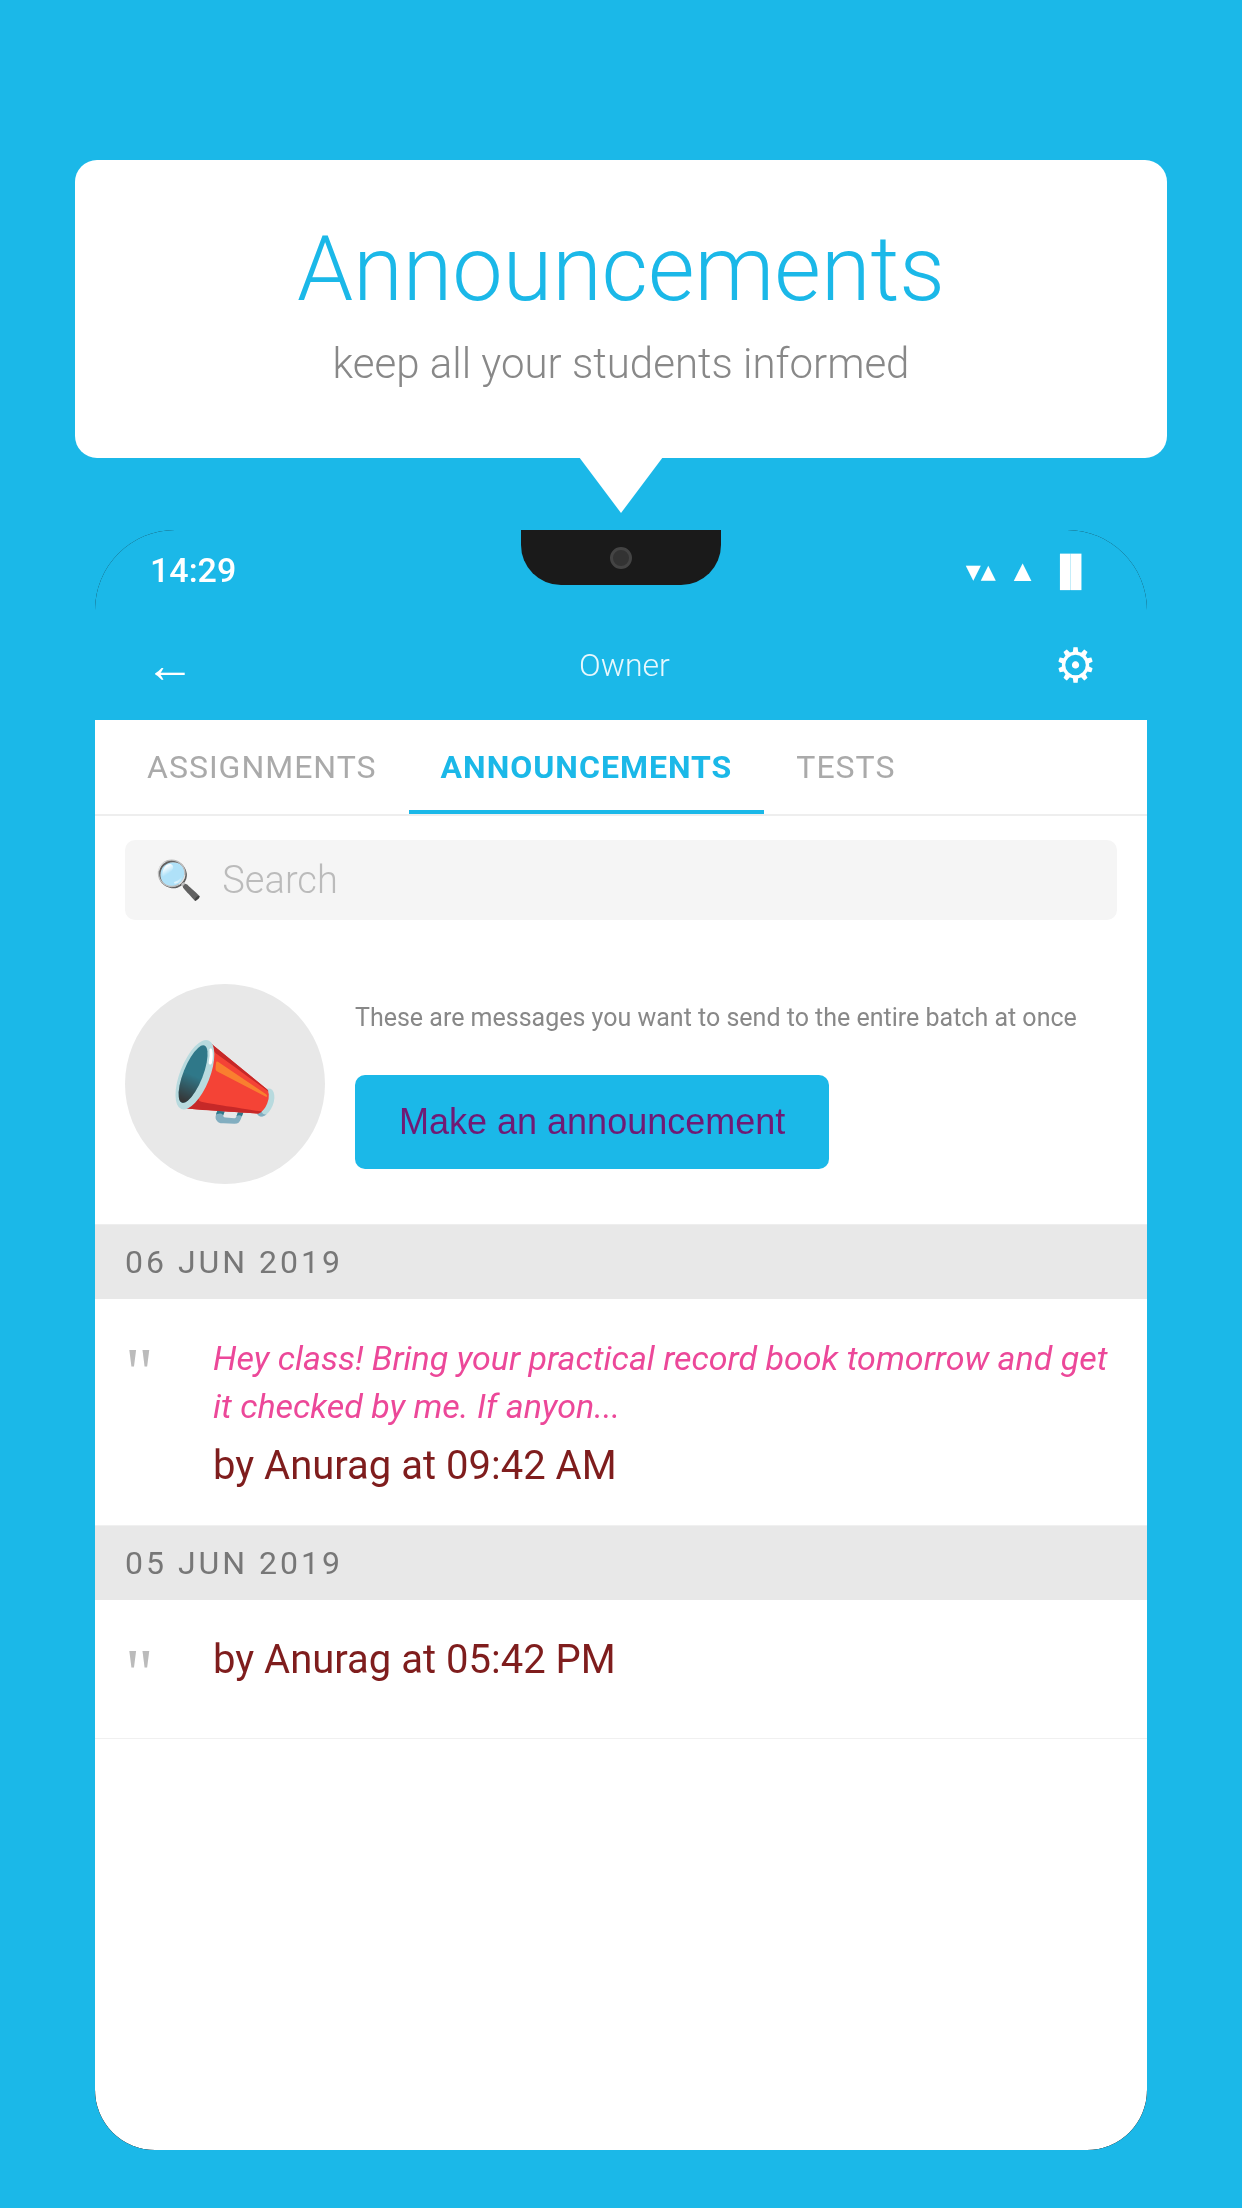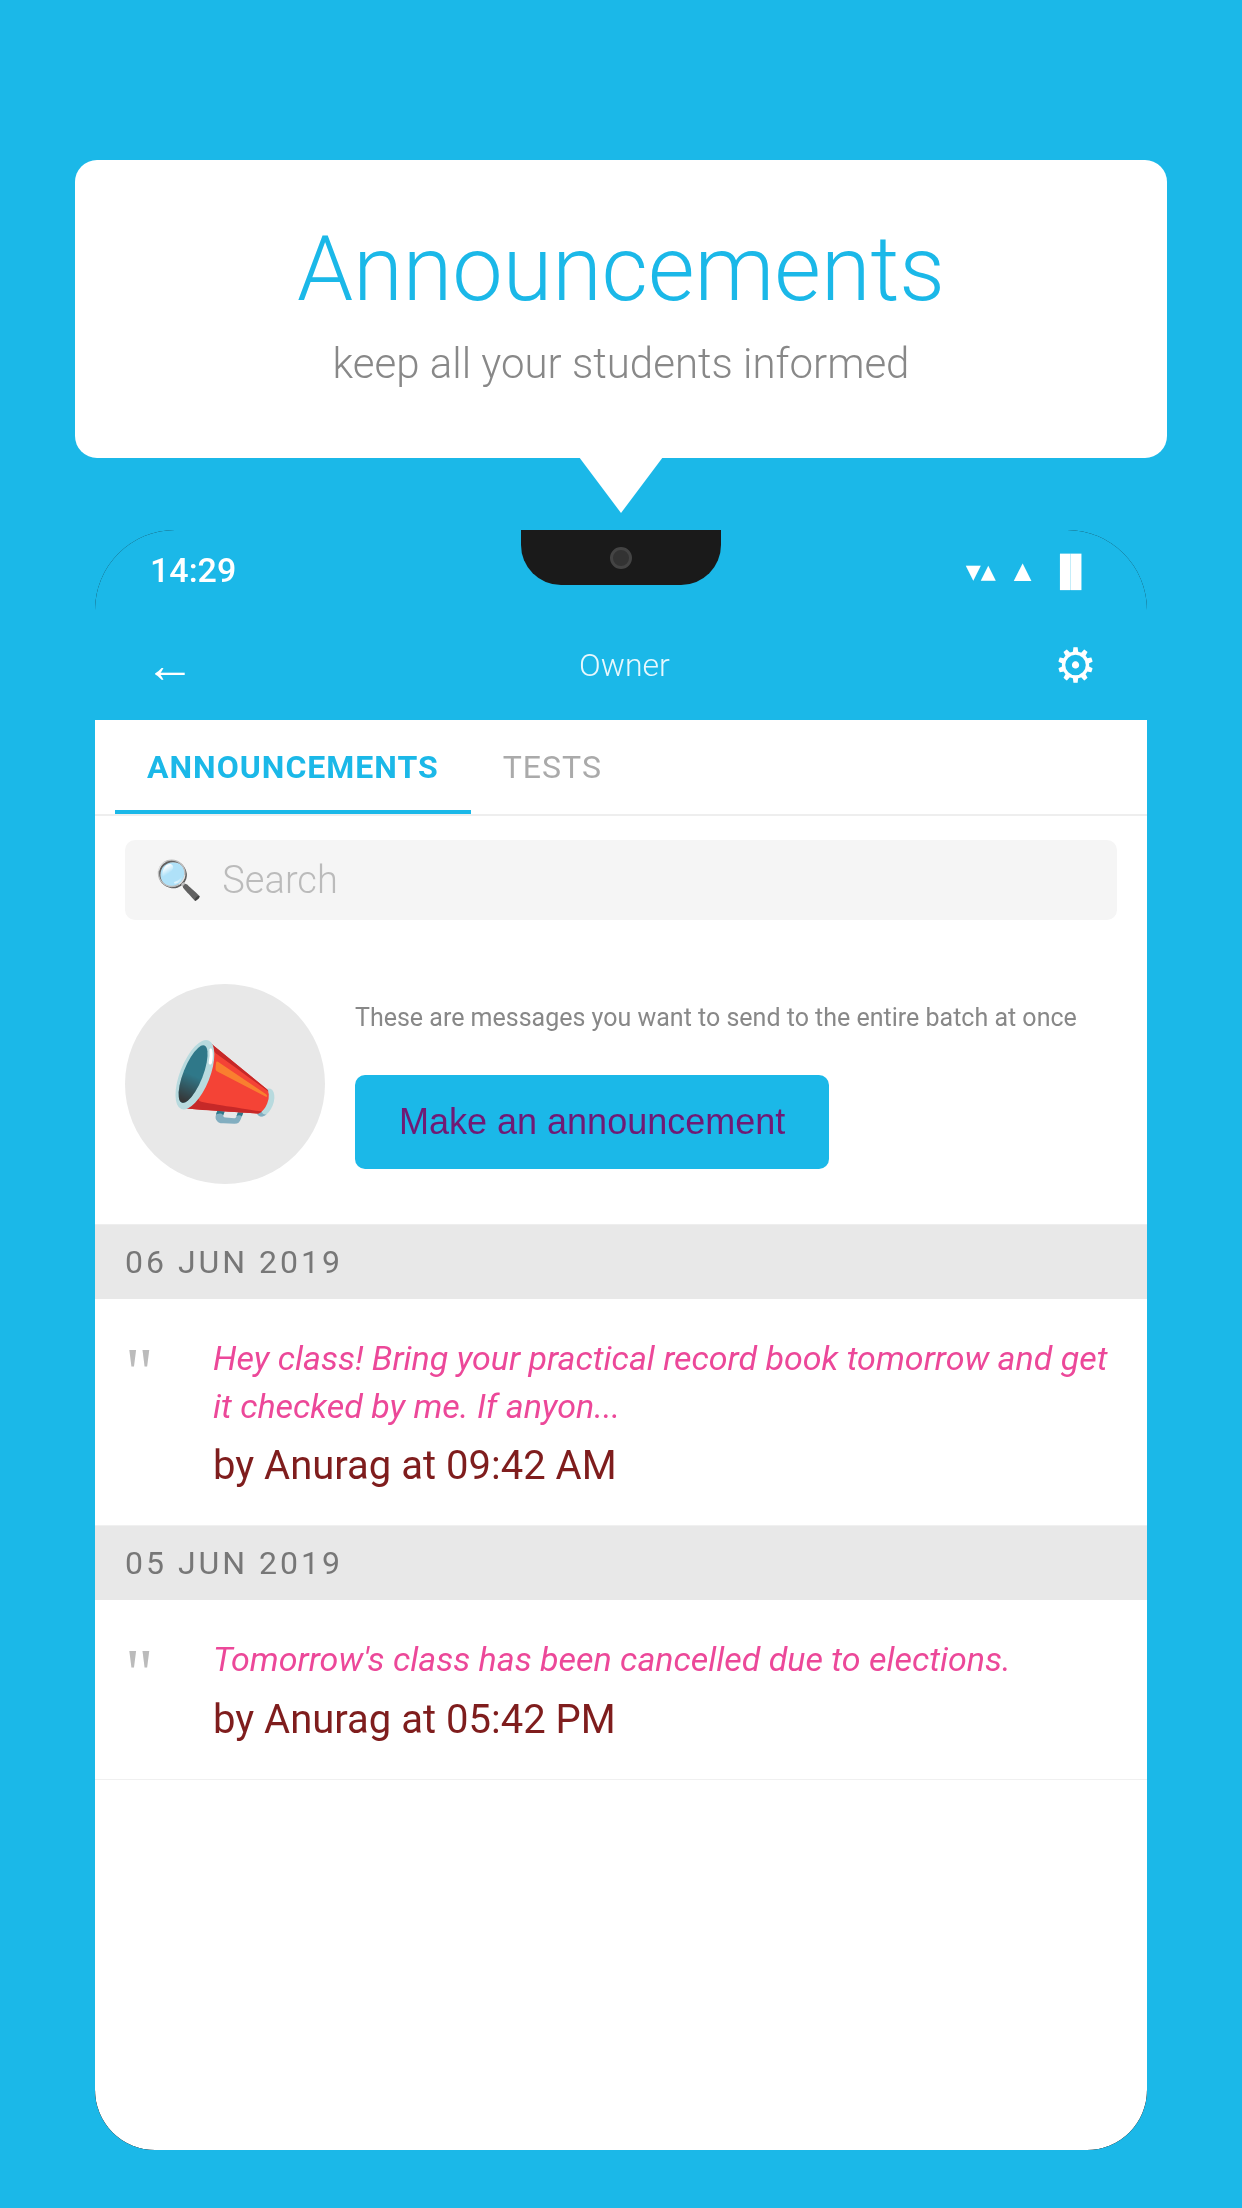--- a/index.html
+++ b/index.html
@@ -356,20 +356,23 @@
 
       <div class="app-header">
         <span class="back-arrow">←</span>
         <div class="header-center">
           <div class="header-subtitle">Owner</div>
         </div>
         <span class="settings-icon">⚙</span>
       </div>
 
       <div class="tabs-container">
+        <div class="tab">
+          <span>ASSIGNMENTS</span>
+        </div>
         <div class="tab active">
           <span>ANNOUNCEMENTS</span>
         </div>
         <div class="tab">
           <span>TESTS</span>
         </div>
       </div>
 
       <div class="search-container">
         <div class="search-bar">
@@ -396,20 +399,19 @@
           <div class="announcement-text">Hey class! Bring your practical record book tomorrow and get it checked by me. If anyon...</div>
           <div class="announcement-meta">by Anurag at 09:42 AM</div>
         </div>
       </div>
 
       <div class="date-divider">05  JUN  2019</div>
 
       <div class="announcement-item">
         <div class="quote-icon">"</div>
         <div class="announcement-content">
-          <div class="announcement-text">Tomorrow's class has been cancelled due to elections.</div>
           <div class="announcement-meta">by Anurag at 05:42 PM</div>
         </div>
       </div>
 
     </div>
   </div>
 </div>
 
 </body></html>

